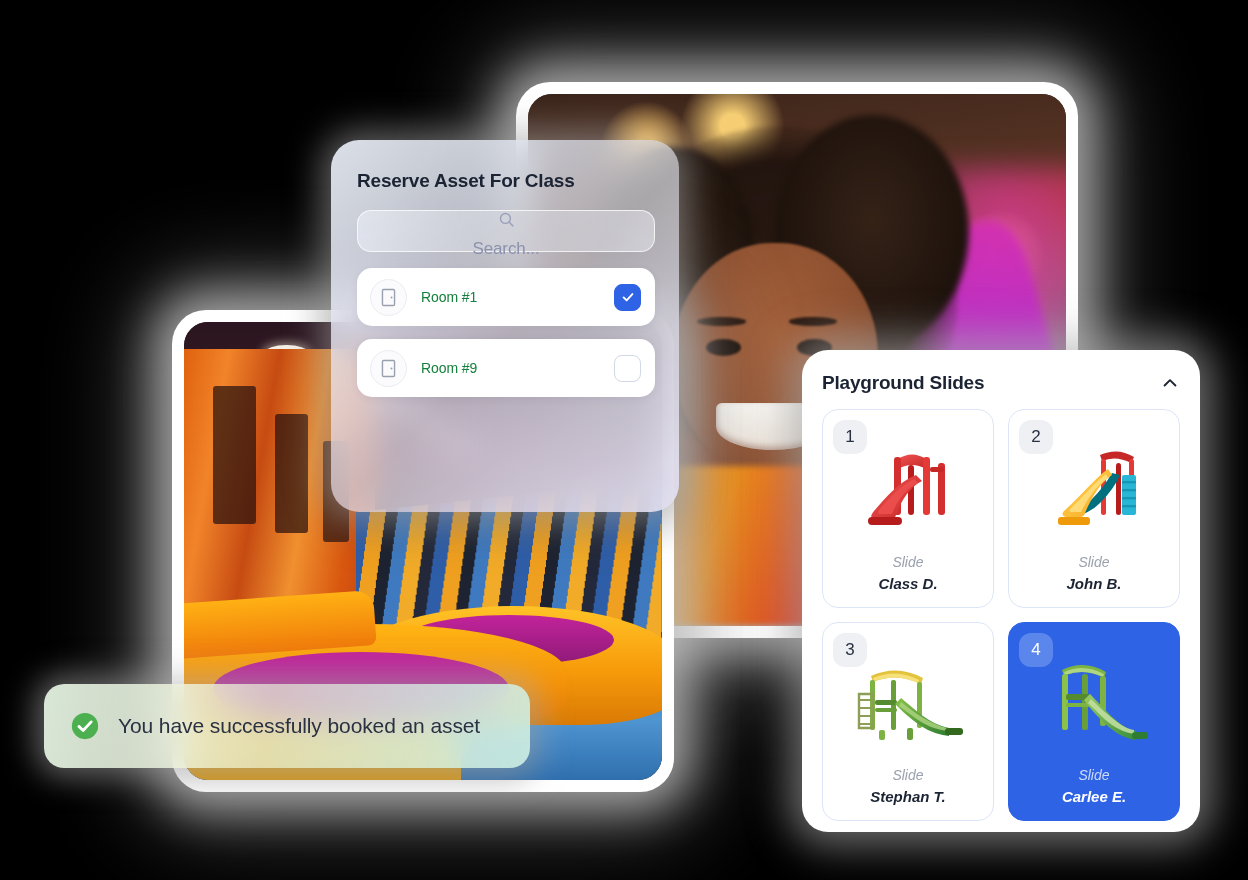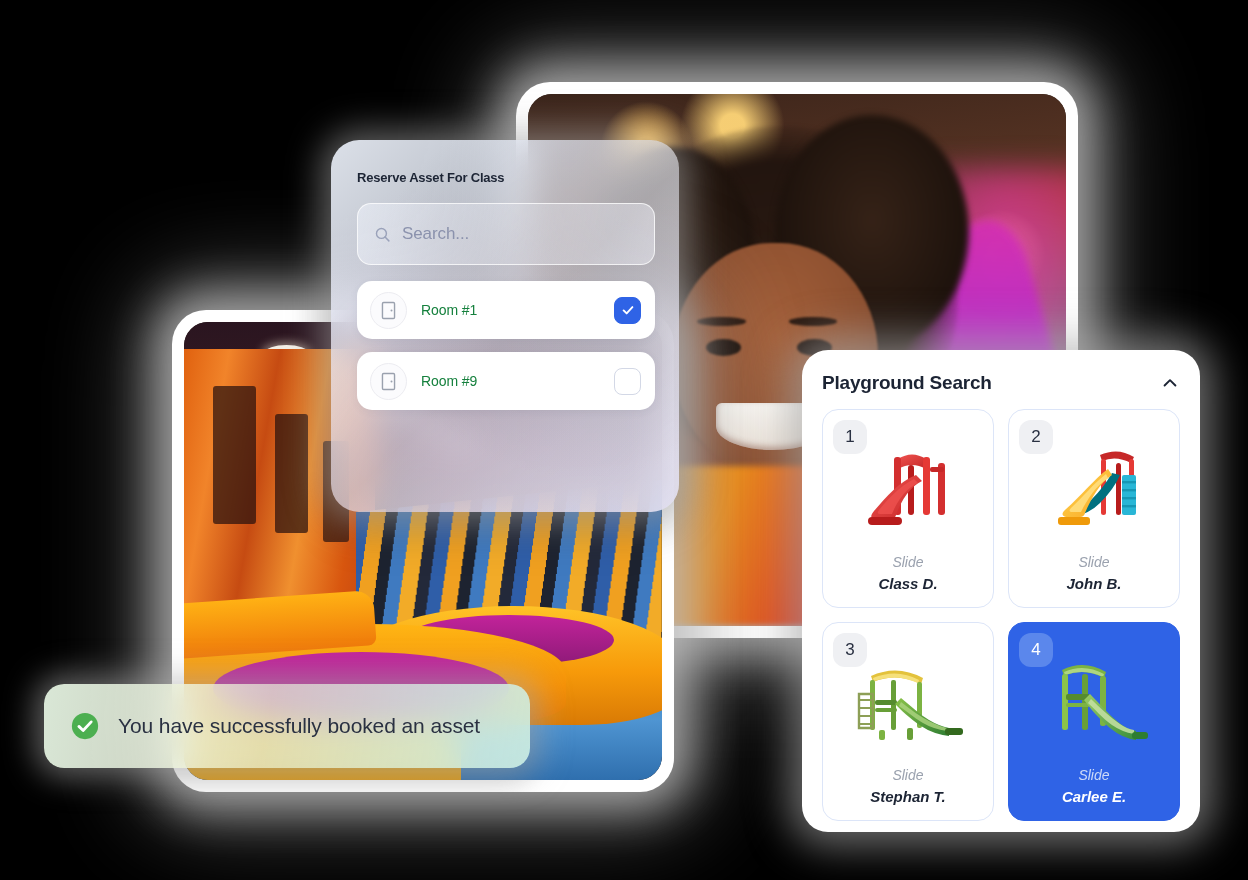--- a/index.html
+++ b/index.html
@@ -203,36 +203,37 @@
     position: absolute; inset: 0;
     background:
       radial-gradient(ellipse at 72% 40%, rgba(140,135,140,0.30), rgba(140,135,140,0) 60%),
       radial-gradient(ellipse at 30% 92%, rgba(205,175,205,0.30), rgba(205,175,205,0) 62%),
       radial-gradient(ellipse at 85% 95%, rgba(180,175,215,0.30), rgba(180,175,215,0) 60%);
     pointer-events: none;
   }
   #reserve-modal > * { position: relative; z-index: 1; }
 
   .modal-title {
-    font-size: 13px;
+    font-size: 19px;
     font-weight: 700;
     color: #1c2434;
     letter-spacing: -0.2px;
     margin-bottom: 18px;
   }
 
   .search-field {
-    height: 62px;
+    height: 42px;
     border-radius: 14px;
     border: 1px solid rgba(255,255,255,0.75);
     background: linear-gradient(100deg, rgba(240,244,252,0.55), rgba(225,226,234,0.35) 55%, rgba(238,238,246,0.5));
     display: flex; align-items: center;
     gap: 11px;
     padding: 0 16px;
     margin-bottom: 16px;
+    flex-direction: column;
   }
   .search-field .ph {
     font-size: 17px;
     color: #8b92ad;
     letter-spacing: -0.1px;
   }
   .mag { width:17px; height:17px; flex:0 0 auto; }
 
   .room-row {
     height: 58px;
@@ -451,21 +452,21 @@
       </span>
       <span class="room-label">Room #9</span>
       <span class="cbx">
         
       </span>
     </div>
   </div>
 
   <div id="slides-panel">
     <div class="sp-head">
-      <span class="sp-title">Playground Search</span>
+      <span class="sp-title">Playground Slides</span>
       <svg class="sp-chevron" viewBox="0 0 24 24" fill="none">
         <path d="M5.5 15 L12 8.6 L18.5 15" stroke="#1c2434" stroke-width="2.3" stroke-linecap="round" stroke-linejoin="round"></path>
       </svg>
     </div>
 
     <div class="sp-grid">
 
       <div class="slide-card">
         <span class="slide-num">1</span>
         <div class="slide-art">

